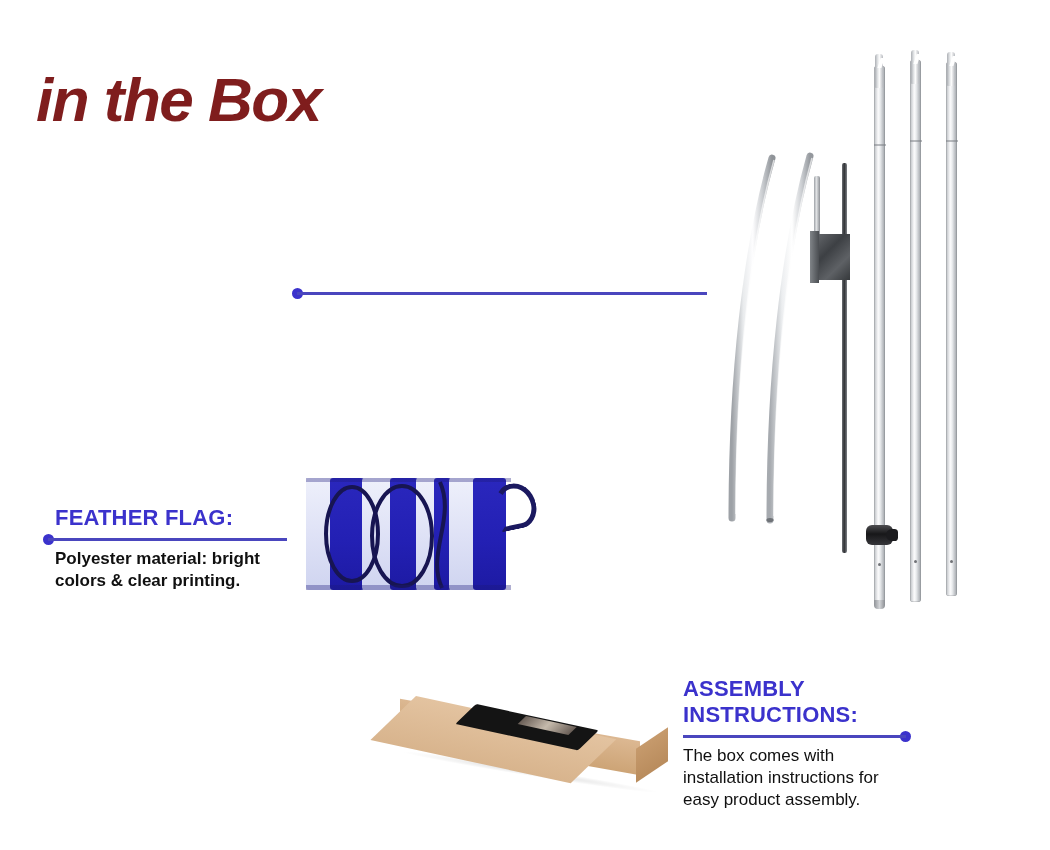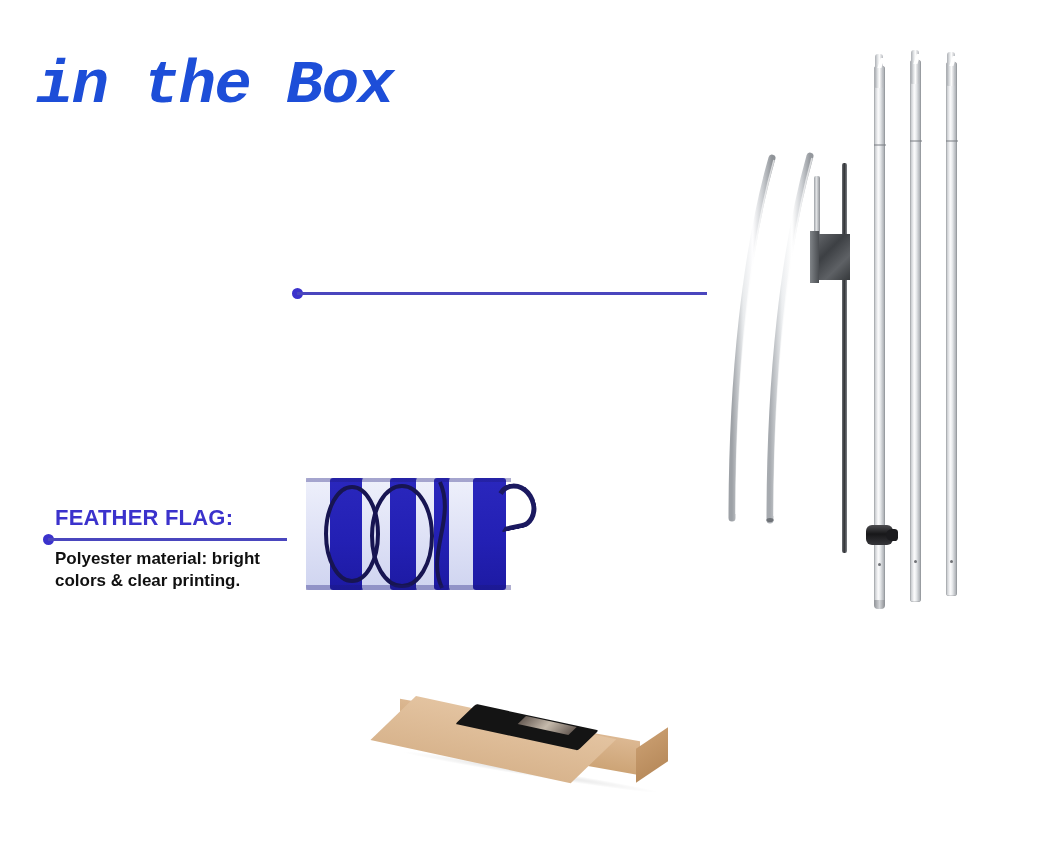--- a/index.html
+++ b/index.html
@@ -34,24 +34,23 @@
     font-size: 76px;
     letter-spacing: -1.5px;
     white-space: nowrap;
     display: block;
   }
   .title-line.l1 {
     color: #3B32CC;
     font-size: 80px;
   }
   .title-line.l2 {
-    color: #1d4ed8;
+    color: #7f1d1d;
     font-size: 62px;
-    margin-top: 4px;
-    font-family: Liberation Mono, monospace;
+    margin-top: 18px;
   }
 
   
   .callout { position: absolute; }
   .callout .heading {
     color: #3B32CC;
     font-weight: 700;
     font-size: 22px;
     letter-spacing: 0.2px;
     line-height: 1.18;
@@ -432,14 +431,25 @@
 
   <div id="art-box">
     <div id="box-shadow"></div>
     <div id="box-front"></div>
     <div id="box-side"></div>
     <div id="box-top"></div>
     <div id="box-opening"></div>
     <div id="box-insert"></div>
   </div>
 
+  <div class="callout" id="callout-assembly">
+    <p class="heading">ASSEMBLY
+INSTRUCTIONS:</p>
+    <div class="rule dot-right">
+      <span class="dot"></span>
+      <span class="line"></span>
+    </div>
+    <p class="body">The box comes with
+installation instructions for
+easy product assembly.</p>
+  </div>
 
 </div>
 
 </body></html>

